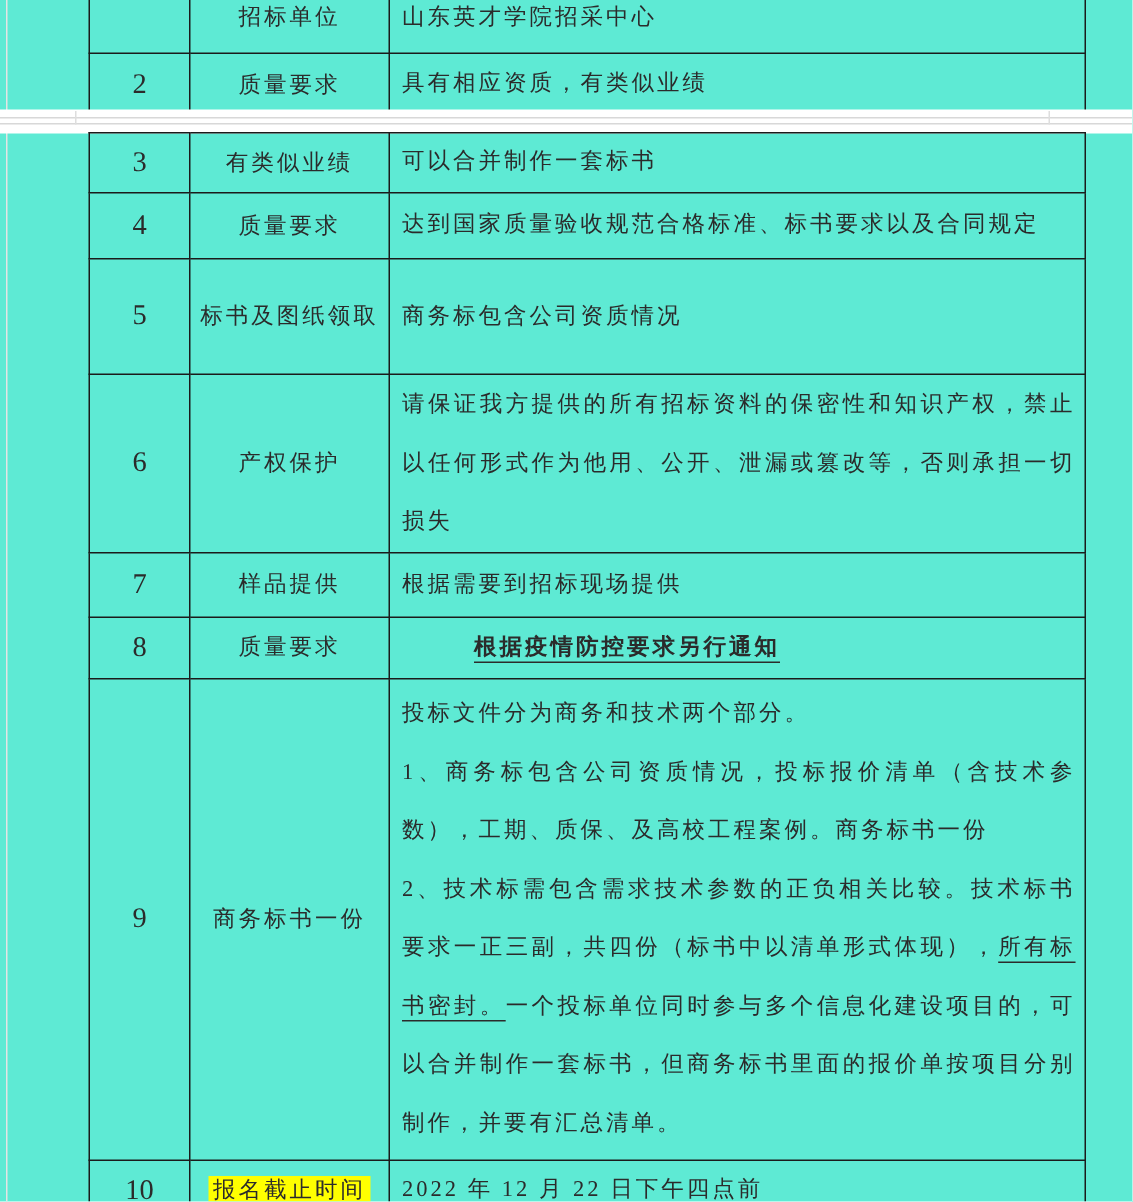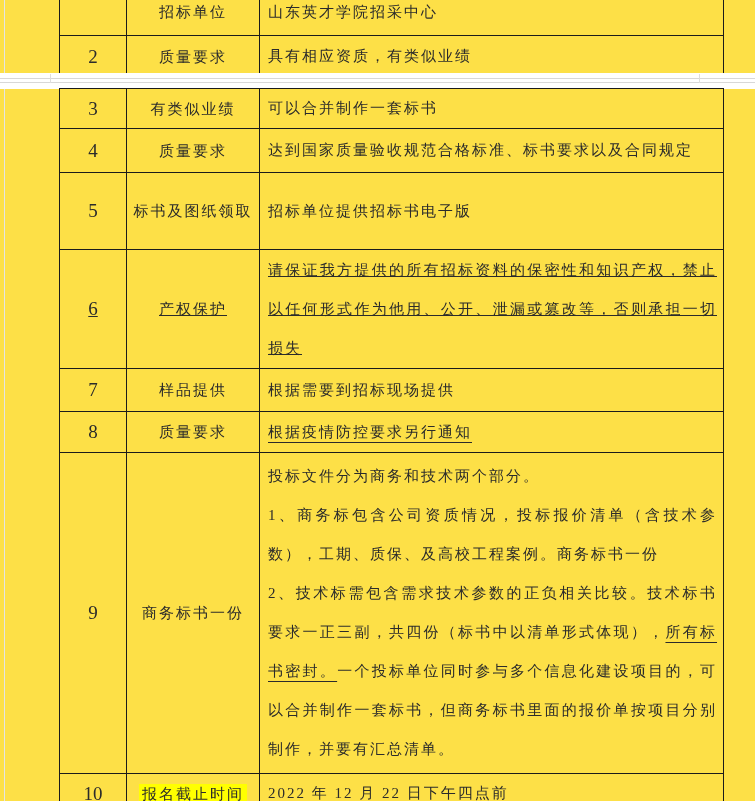--- a/index.html
+++ b/index.html
@@ -1,45 +1,45 @@
 <!DOCTYPE html>
 <html><head>
 <meta charset="utf-8">
 <style>
   html,body{margin:0;padding:0;background:#ffffff;}
-  #screen{position:relative;width:755px;height:801px;background:#fde047;overflow:hidden;
+  #screen{position:relative;width:755px;height:801px;background:#5eead4;overflow:hidden;
           font-family:"Liberation Serif","DejaVu Serif",serif;color:#2b2b2b;}
   .page-edge-line{position:absolute;left:4px;top:0;width:1px;height:801px;background:#e4e4e4;}
   .page-gap{position:absolute;left:0;top:73px;width:755px;height:16px;background:#ffffff;}
   .gap-line-top{position:absolute;left:0;top:5px;width:755px;height:1px;background:#d8d8d8;}
   .gap-line-bottom{position:absolute;left:0;top:9px;width:755px;height:1px;background:#d8d8d8;}
   .gap-notch{position:absolute;top:1px;width:1px;height:9px;background:#dedede;}
   .gap-notch.left{left:50px;}
   .gap-notch.right{left:699px;}
   table.doc{position:absolute;left:59px;border-collapse:collapse;table-layout:fixed;width:641px;}
   #table-page1{top:-12px;}
   #table-page2{top:88px;}
   td{border:1.5px solid #1b1b1b;vertical-align:middle;overflow:hidden;}
   .c-num{width:64px;text-align:center;font-size:19px;letter-spacing:0;}
   .c-label{width:124px;text-align:center;font-size:15px;letter-spacing:2px;line-height:36px;padding:0 4px;}
   .c-content{width:449px;font-size:15px;letter-spacing:2px;padding:0 6px 0 8px;}
   .para{line-height:39px;}
   .align-left .para{text-align:justify;}
   .align-center .para{text-align:left;}
   .seg-underline{text-decoration:underline;text-underline-offset:5px;text-decoration-thickness:1px;}
-  .seg-bold{font-weight:normal;}
+  .seg-bold{font-weight:bold;margin-left:48px;}
   .label-highlight{background:#ffff00;padding:2px 3px;}
   
   #table-page1 tr:nth-child(1) td{height:44px;}
   #table-page1 tr:nth-child(2) td{height:39px;}
   
   #table-page2 tr:nth-child(1) td{height:35px;}
   #table-page2 tr:nth-child(2) td{height:41px;}
   #table-page2 tr:nth-child(3) td{height:74px;}
-  #table-page2 tr:nth-child(4) td{height:116px;text-decoration:underline;}
+  #table-page2 tr:nth-child(4) td{height:116px;}
   #table-page2 tr:nth-child(5) td{height:40px;}
   #table-page2 tr:nth-child(6) td{height:38px;}
   #table-page2 tr:nth-child(7) td{height:318px;margin-top:15px;}
   #table-page2 tr:nth-child(8) td{height:36px;}
 </style>
 </head>
 <body>
 
 <div id="screen">
   <div class="page-edge-line"></div>
@@ -83,21 +83,21 @@
           <td class="c-num">4</td>
           <td class="c-label"><span>质量要求</span></td>
           <td class="c-content align-left">
             <div class="para"><span>达到国家质量验收规范合格标准、标书要求以及合同规定</span></div>
           </td>
         </tr>
         <tr>
           <td class="c-num">5</td>
           <td class="c-label"><span>标书及图纸领取</span></td>
           <td class="c-content align-left">
-            <div class="para"><span>招标单位提供招标书电子版</span></div>
+            <div class="para"><span>商务标包含公司资质情况</span></div>
           </td>
         </tr>
         <tr>
           <td class="c-num">6</td>
           <td class="c-label"><span>产权保护</span></td>
           <td class="c-content align-left">
             <div class="para"><span>请保证我方提供的所有招标资料的保密性和知识产权，禁止以任何形式作为他用、公开、泄漏或篡改等，否则承担一切损失</span></div>
           </td>
         </tr>
         <tr>

